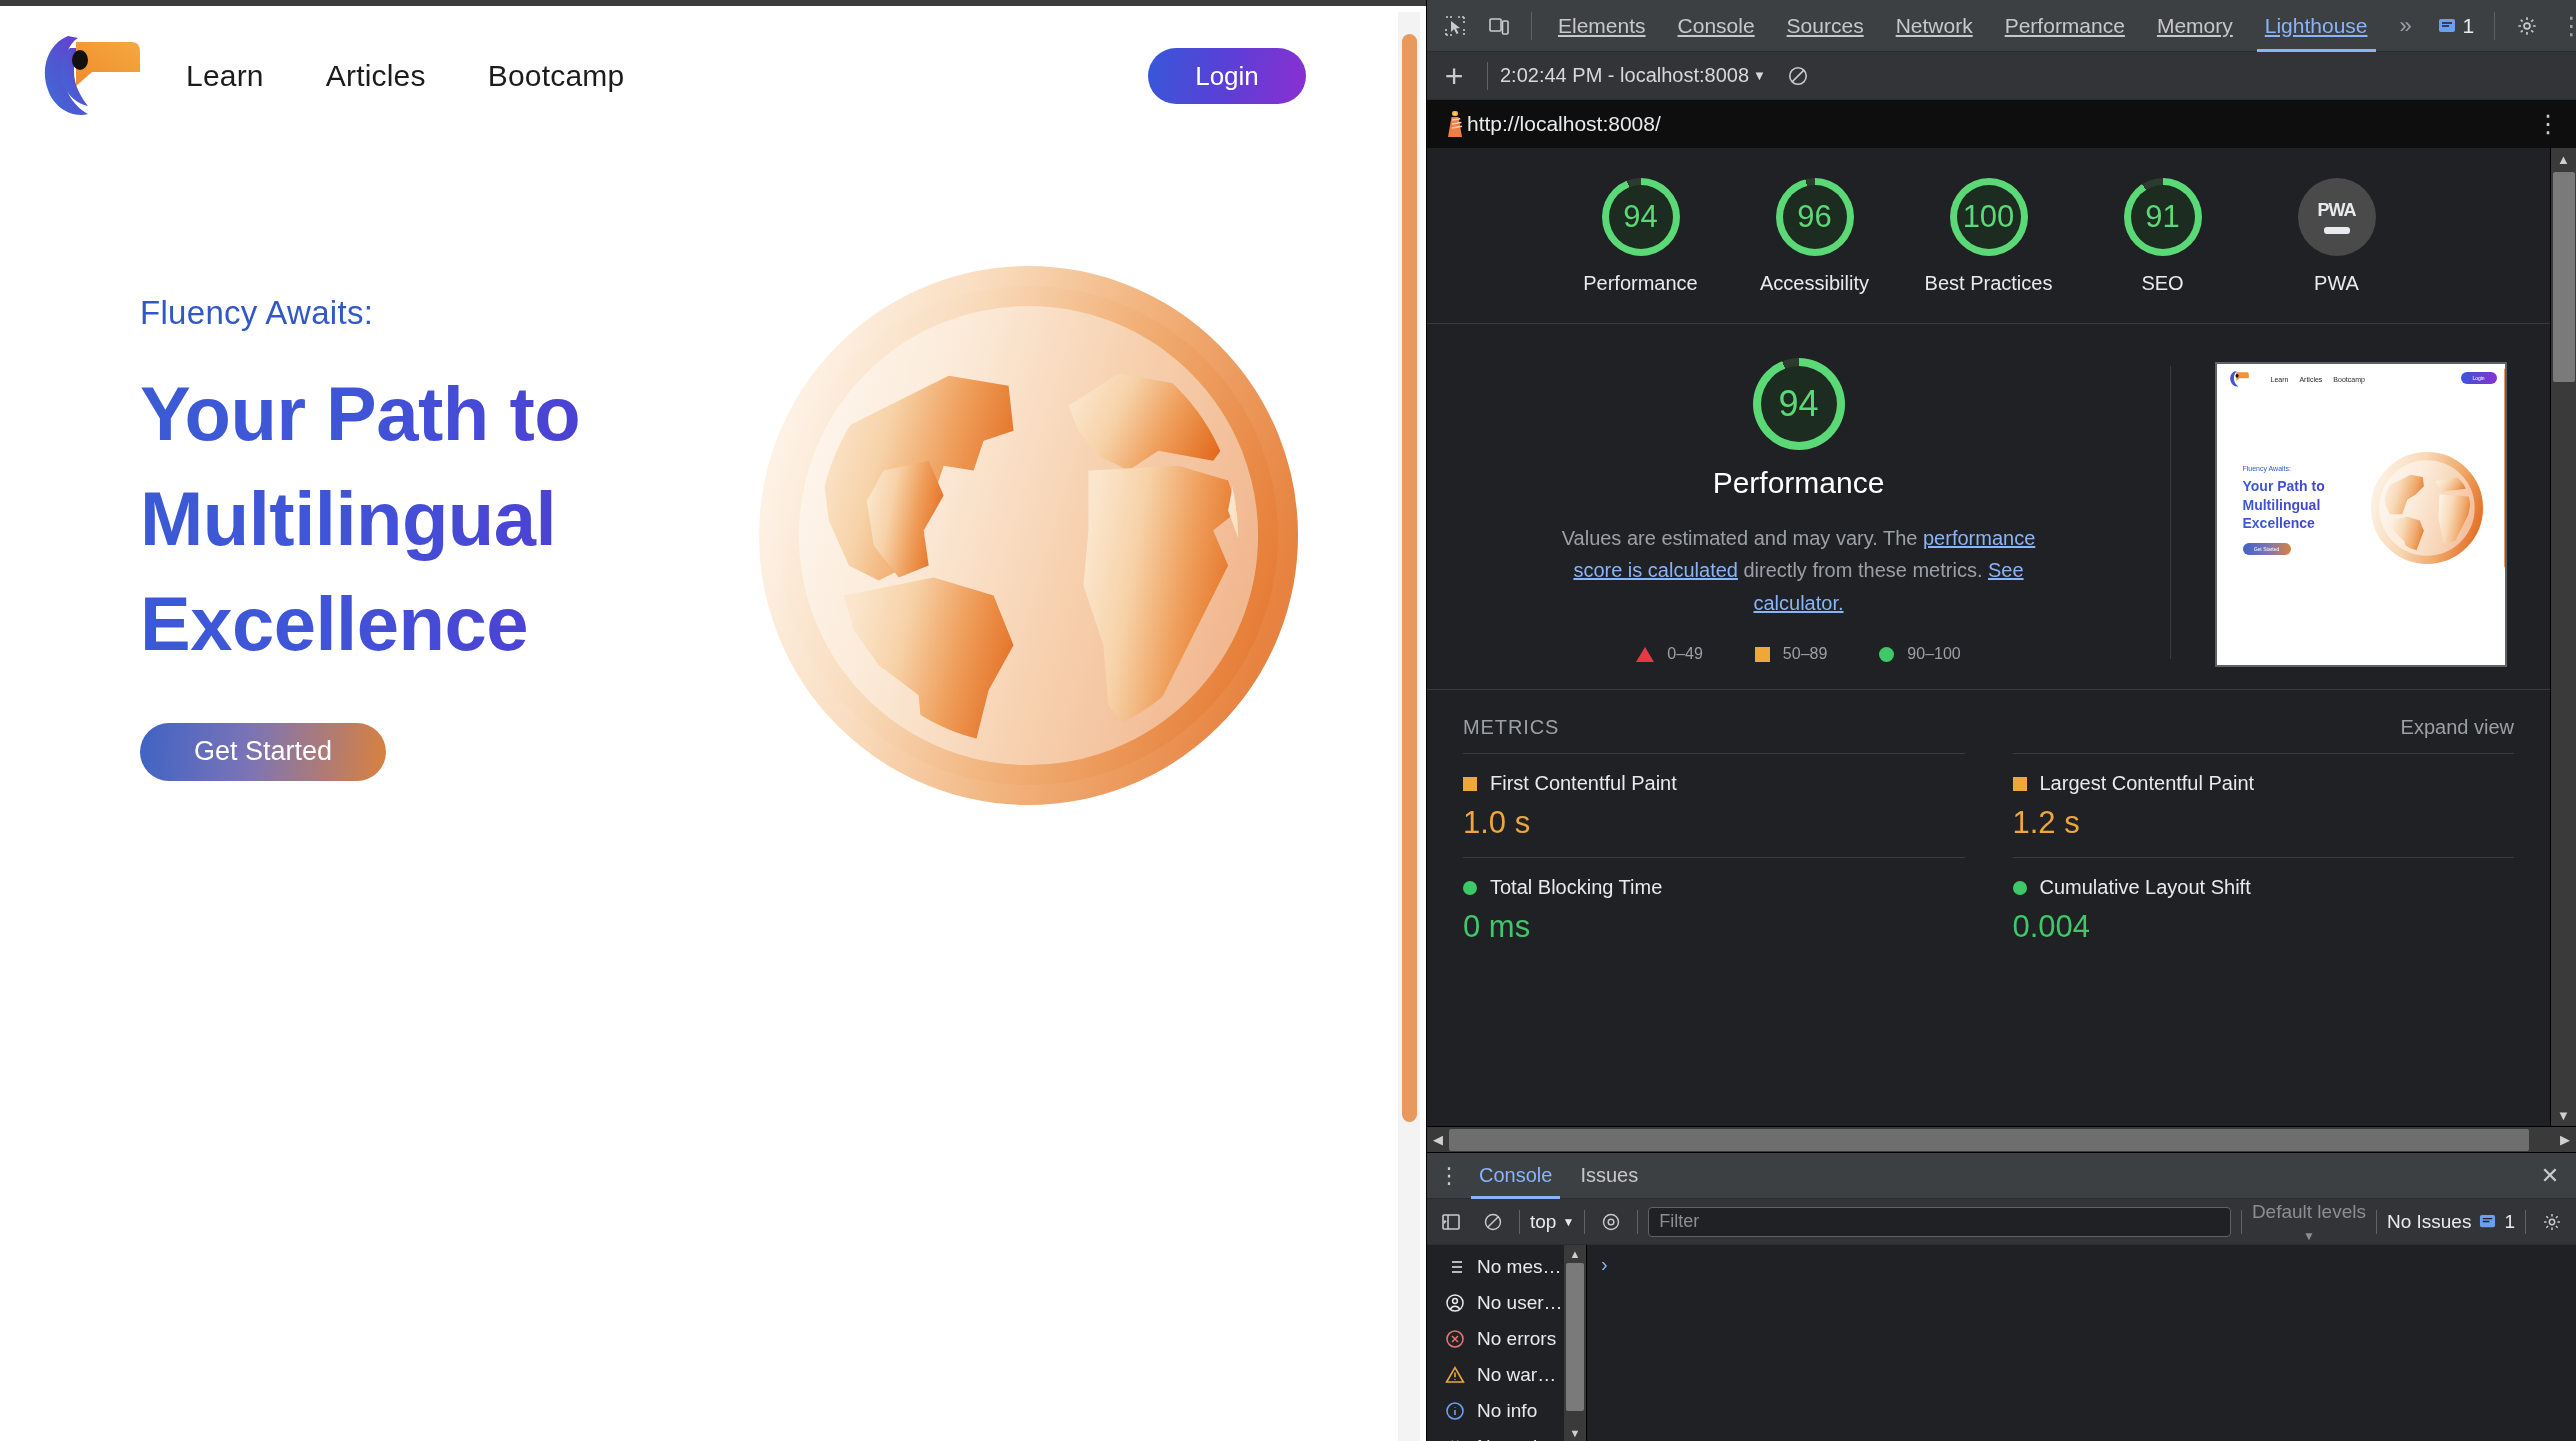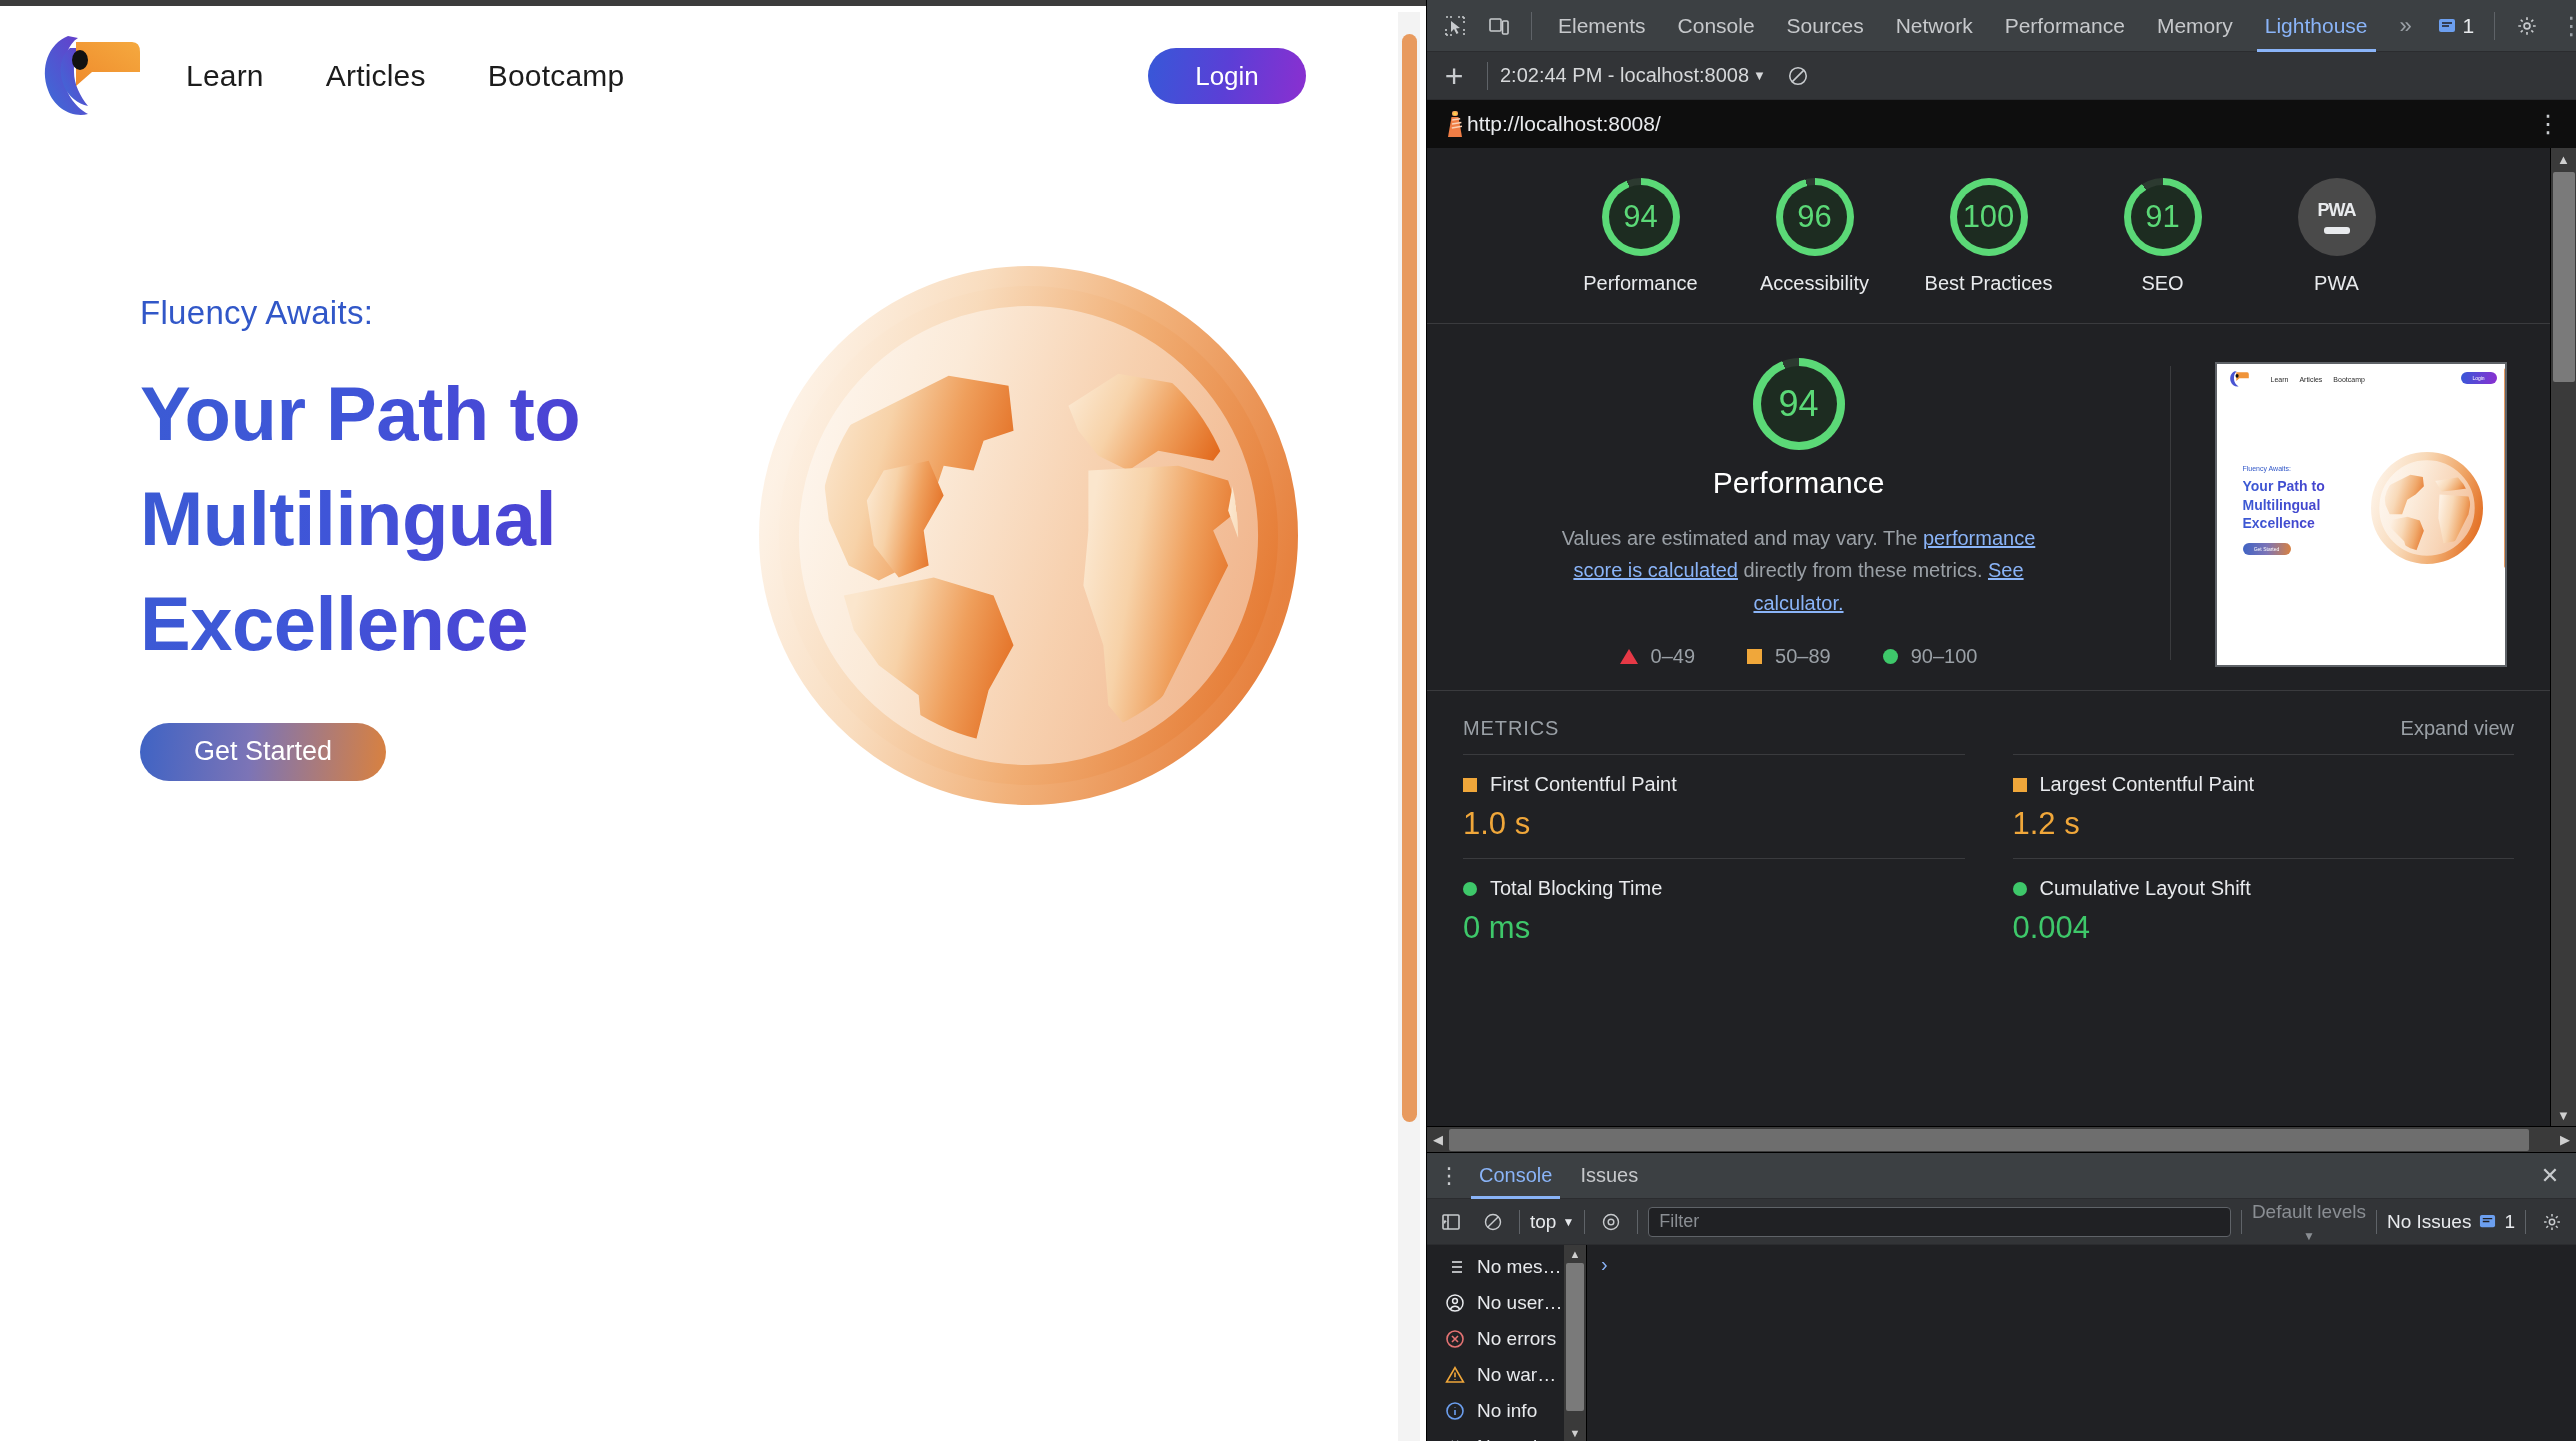--- a/index.html
+++ b/index.html
@@ -87,21 +87,21 @@
     display: flex; align-items: center; padding: 0 6px;
     border-bottom: 1px solid #2b2c2f;
   }
   .dt-icobtn {
     width: 44px; height: 44px; display:flex; align-items:center; justify-content:center;
     cursor: pointer; color: #9aa0a6; flex: none;
   }
   .dt-sep { width:1px; height:28px; background:#5f6368; margin:0 10px; flex:none; }
   .dt-tab {
     padding: 0 16px; height: 52px; display:flex; align-items:center;
-    font-size: 21px; color: #c6c8cb; cursor: pointer; white-space: nowrap; position: relative;
+    font-size: 21px; color: #c6c8cb; cursor: pointer; white-space: nowrap; position: relative; text-decoration: underline;
   }
   .dt-tab.active { color: #8ab4f8; }
   .dt-tab.active::after {
     content:""; position:absolute; left:8px; right:8px; bottom:0; height:3px; background:#8ab4f8;
   }
   .dt-spacer { flex: 1 1 auto; }
   .dt-badge { display:flex; align-items:center; gap:7px; font-size:21px; color:#e8eaed; padding:0 10px; cursor:pointer;}
 
   .lh-toolbar {
     height: 48px; flex:none; background:#323437;
@@ -164,21 +164,21 @@
     position:relative; display:flex;align-items:center;justify-content:center;
   }
   .big-ring .ring-inner { position:absolute; inset:8px; border-radius:50%; background:#1d2c21;}
   .big-ring .ring-num { position:relative; z-index:2; font-size:36px; color:#5bd977;}
   .perf-title { font-size:30px; color:#fff; margin-bottom:22px; }
   .perf-desc {
     font-size:20px; color:#9aa0a6; line-height:1.62; max-width:499px; margin: 0 auto 26px auto;
   }
   .perf-desc a { color:#8ab4f8; text-decoration: underline; cursor:pointer; }
   .legend { display:flex; justify-content:center; gap:52px; align-items:center; }
-  .legend-item { display:flex; align-items:center; gap:13px; font-size:20px; color:#9aa0a6; }
+  .legend-item { display:flex; align-items:center; gap:13px; font-size:16px; color:#9aa0a6; }
   .tri { width:0;height:0;border-left:9px solid transparent;border-right:9px solid transparent;border-bottom:15px solid #e63946;}
   .sq { width:15px;height:15px;background:#f0a73a;}
   .cir { width:15px;height:15px;border-radius:50%;background:#3ec86a;}
   .perf-divider { width:1px; background:#3a3b3e; align-self:stretch; margin: 8px 0;}
   .thumb-wrap { flex:none; width: 379px; display:flex; justify-content:center; padding-top: 4px;}
   .thumb {
     width: 292px; height: 305px; background:#fff; border:2px solid #5f6368; overflow:hidden; position:relative;
   }
 
   

